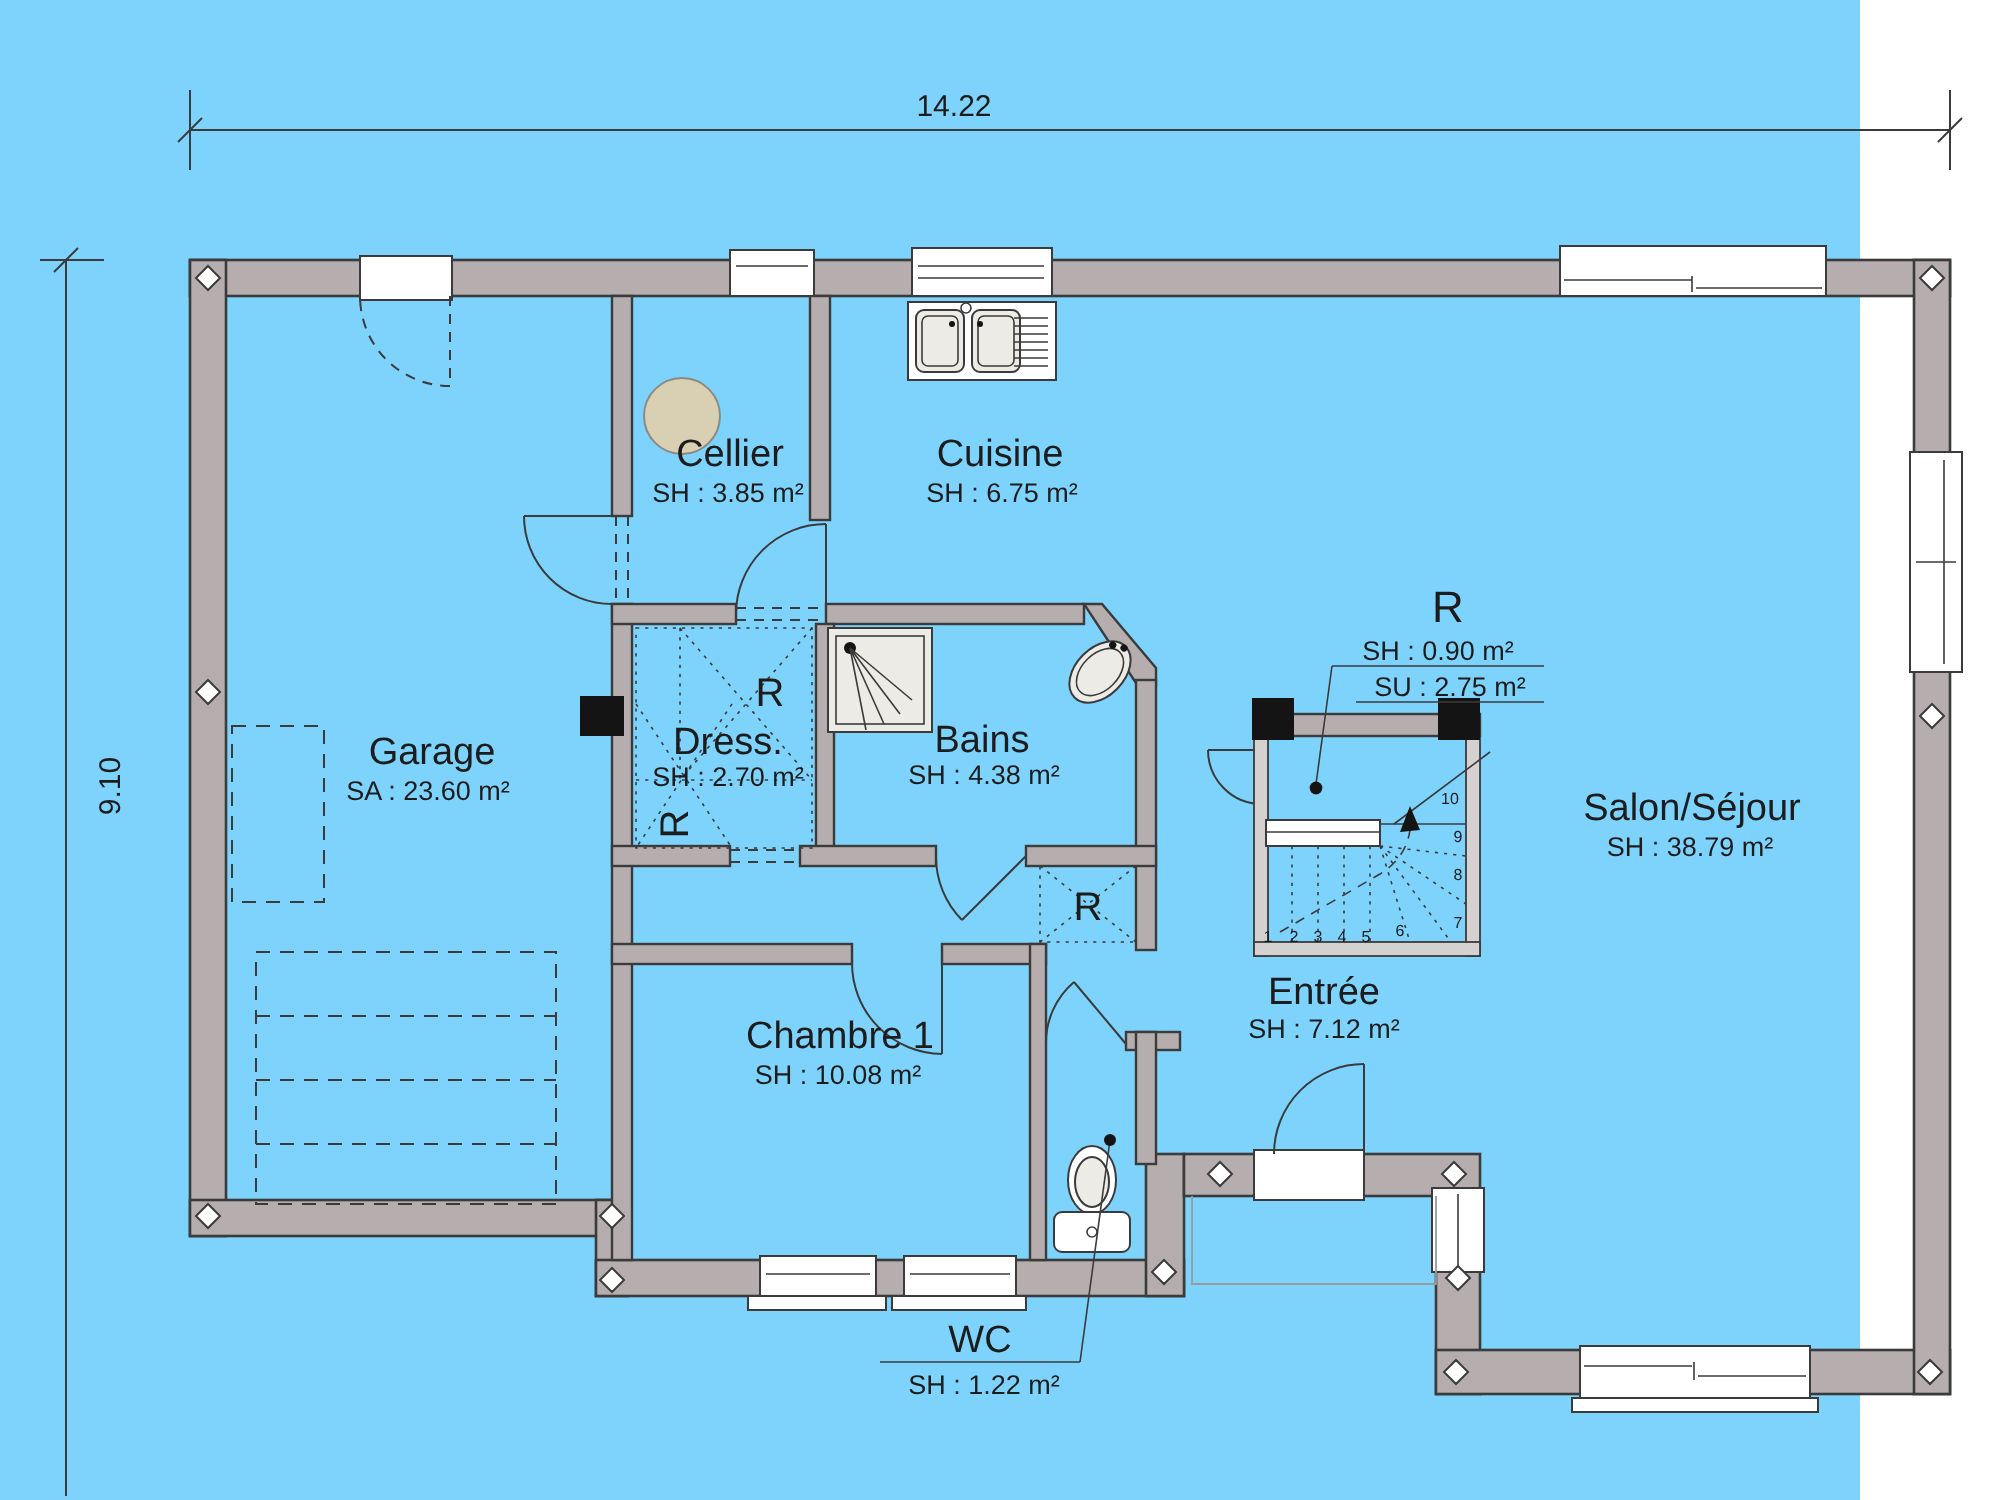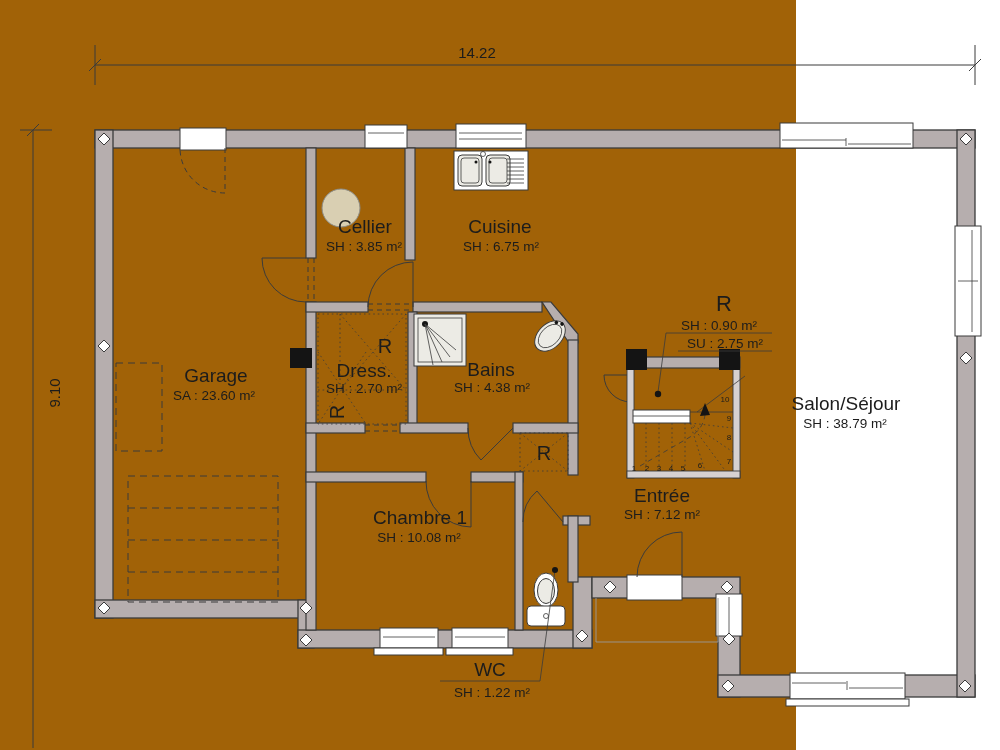--- a/index.html
+++ b/index.html
@@ -1,16 +1,16 @@
 <!DOCTYPE html>
 <html><head>
 <meta charset="utf-8">
 <style>
   html,body{margin:0;padding:0;background:#fff;}
-  .stage{width:796px;height:750px;position:relative;background:#a16207;}
+  .stage{width:930px;height:750px;position:relative;background:#7dd3fc;}
   svg text{font-family:"Liberation Sans","DejaVu Sans",sans-serif;fill:#1c1c1c;}
   .t{font-size:19px;}
   .a{font-size:13.5px;}
   .rlab{font-size:20px;}
   .rbig{font-size:22px;}
   .num{font-size:8px;}
   .dim{font-size:15px;}
   .wall{stroke:#3b3b3b;stroke-width:1.3;}
   .iwall{stroke:#3b3b3b;stroke-width:1.2;}
   .win{fill:#ffffff;stroke:#3b3b3b;stroke-width:1;}

